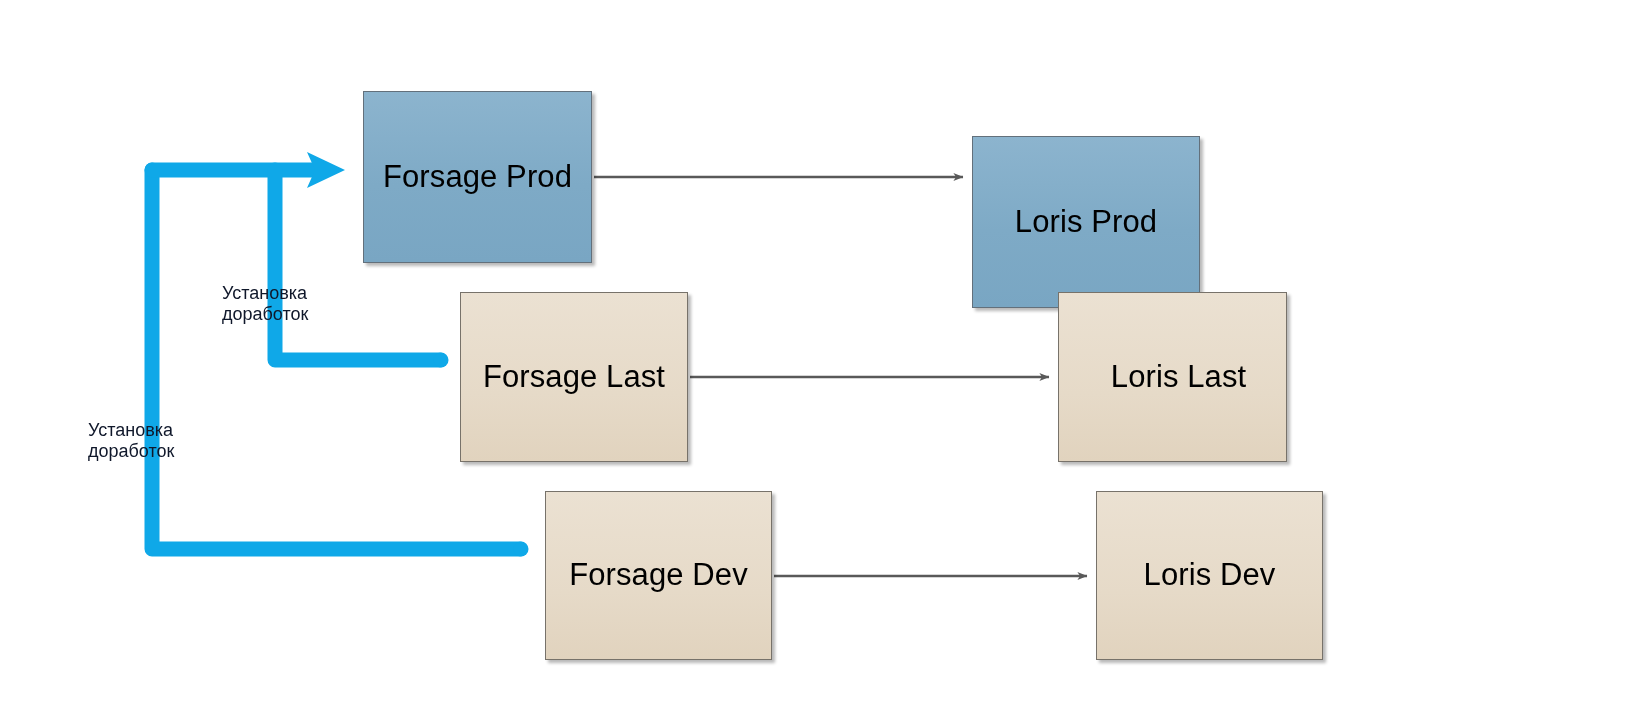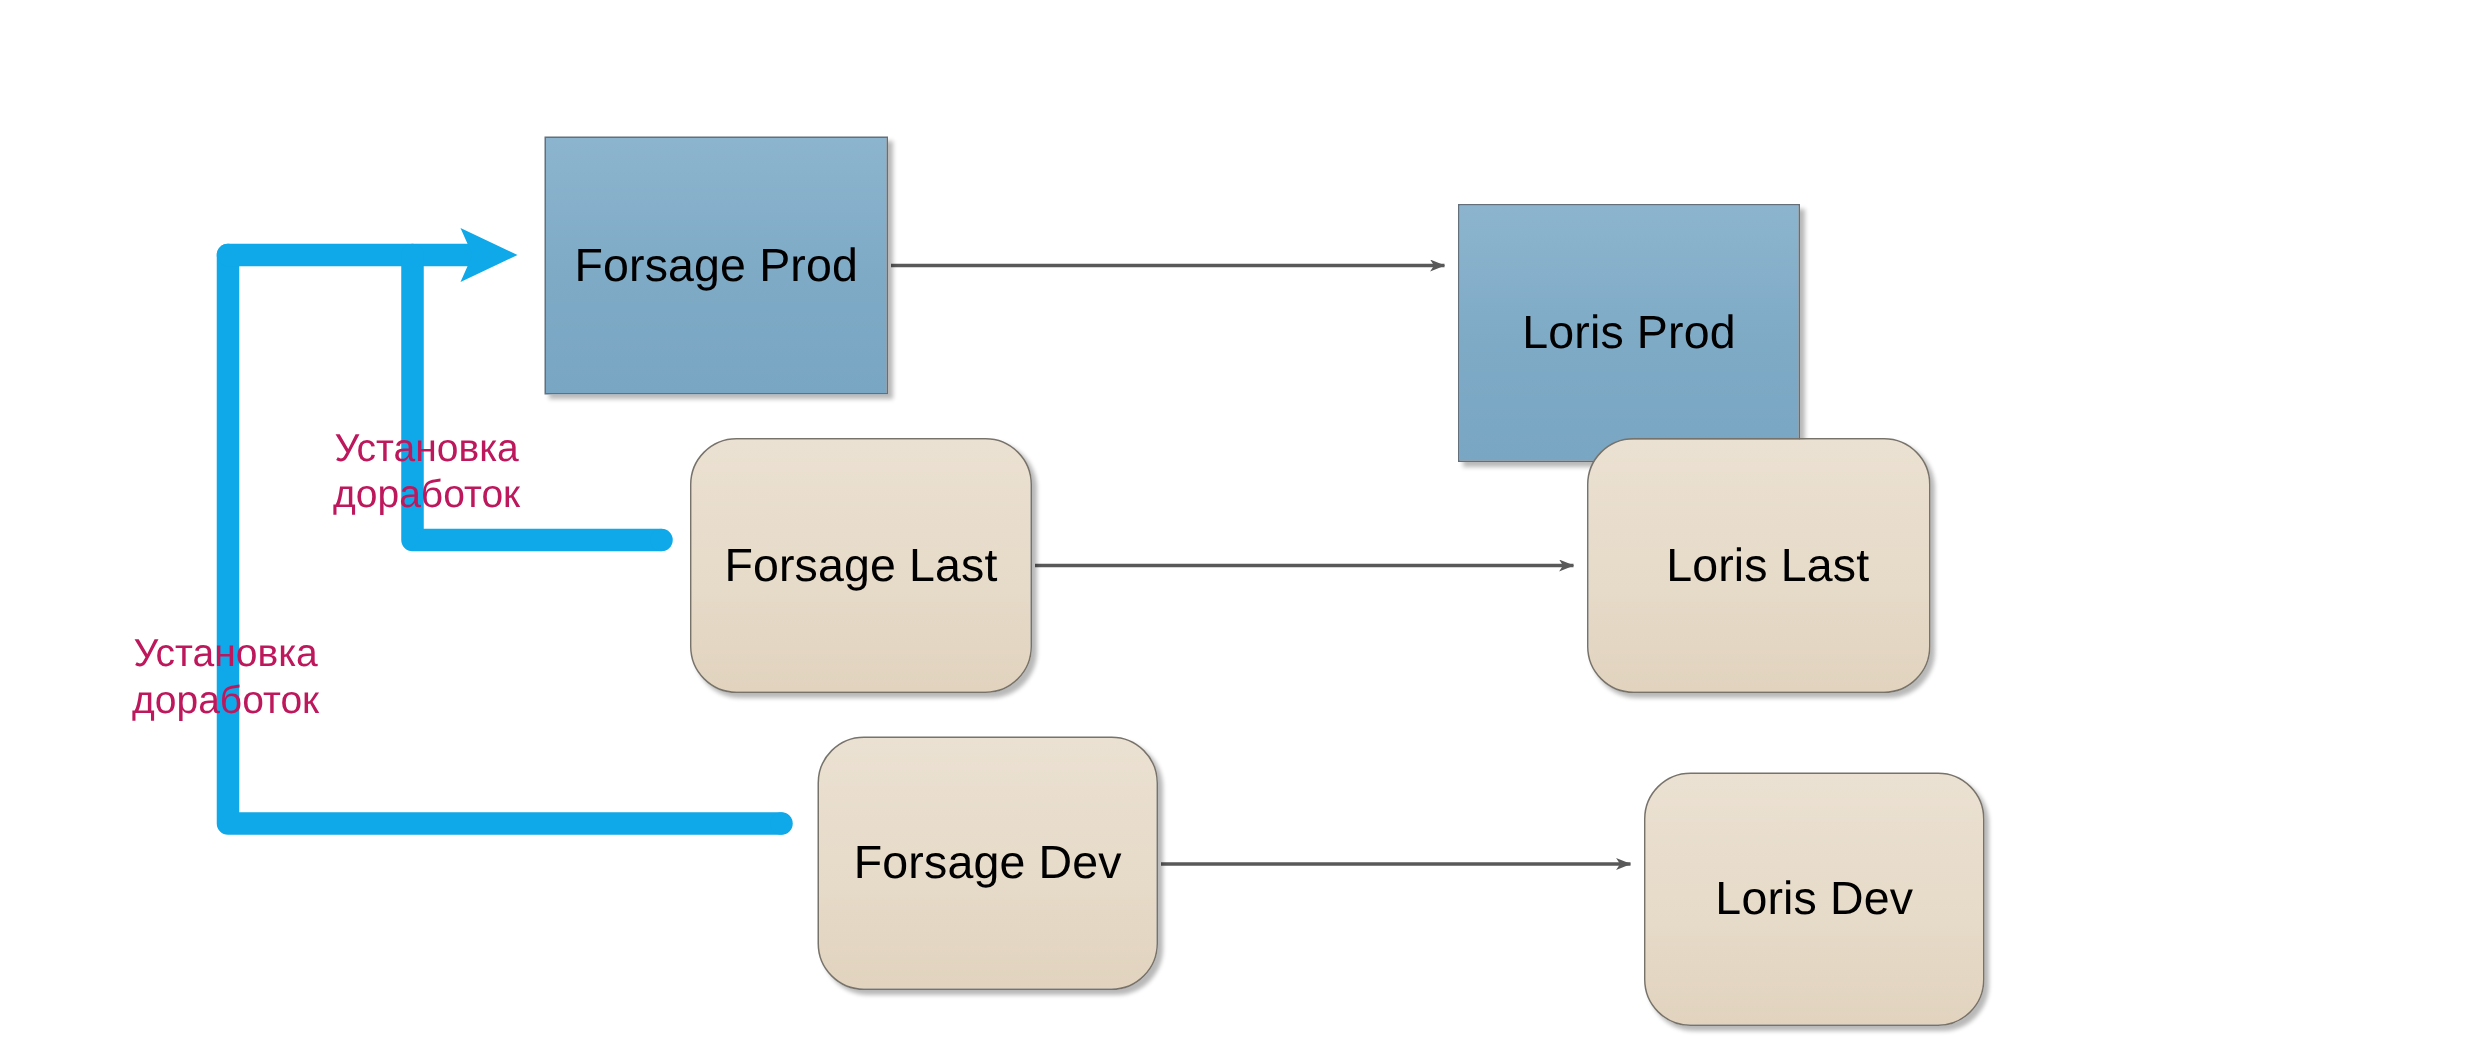--- a/index.html
+++ b/index.html
@@ -38,28 +38,27 @@
     white-space: nowrap;
     box-shadow: 3px 3px 3px rgba(0,0,0,0.28);
   }
   .node.blue {
     background: linear-gradient(180deg, #8CB4CE 0%, #7EAAC6 55%, #79A6C3 100%);
     border-color: #63707B;
   }
   .node.beige {
     background: linear-gradient(180deg, #EBE1D2 0%, #E6DAC8 60%, #E1D3BE 100%);
     border-color: #77726A;
-    border-radius: 31px;
   }
   .edge-label {
     position: absolute;
-    color: #be185d;
-    font-size: 26px;
+    color: #0f172a;
+    font-size: 18px;
     line-height: 1.18;
-    text-align: center;
+    text-align: left;
     white-space: pre-line;
   }
 </style>
 </head>
 <body>
 
 <div id="canvas">
 
   <svg id="edges" viewBox="0 0 1644 704" xmlns="http://www.w3.org/2000/svg">
     <defs>
@@ -101,21 +100,21 @@
   </div>
 
   <div class="node beige" style="left:1058px;top:292px;width:229px;height:170px;padding-left:12px;">
     <span>Loris Last</span>
   </div>
 
   <div class="node beige" style="left:545px;top:491px;width:227px;height:169px;">
     <span>Forsage Dev</span>
   </div>
 
-  <div class="node beige" style="left:1096px;top:515px;width:227px;height:169px;">
+  <div class="node beige" style="left:1096px;top:491px;width:227px;height:169px;">
     <span>Loris Dev</span>
   </div>
 
   <div class="edge-label" style="left:222px;top:283px;">Установка
 доработок</div>
 
   <div class="edge-label" style="left:88px;top:420px;">Установка
 доработок</div>
 
 </div>

